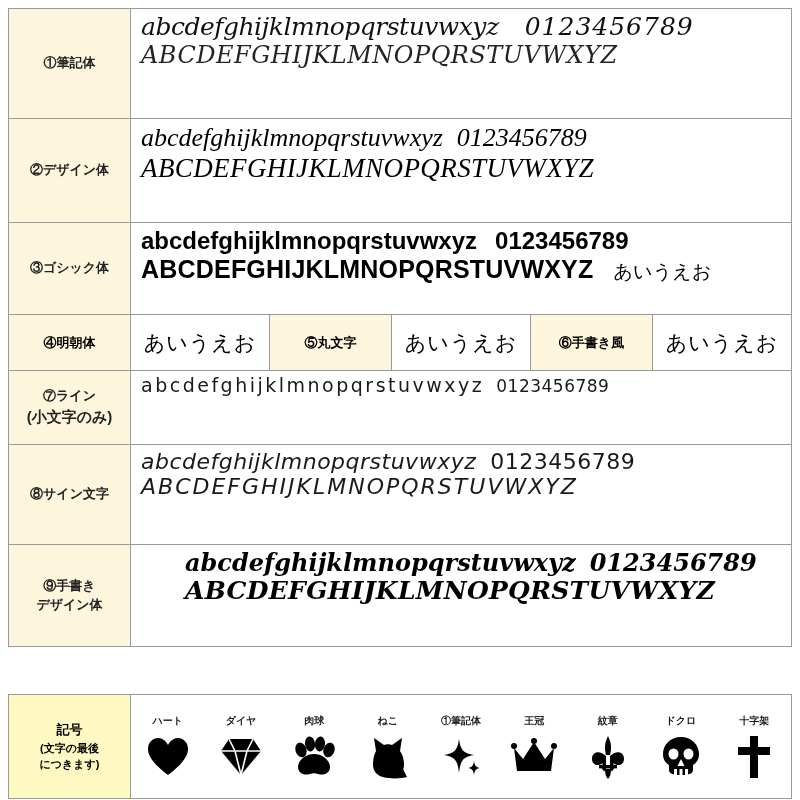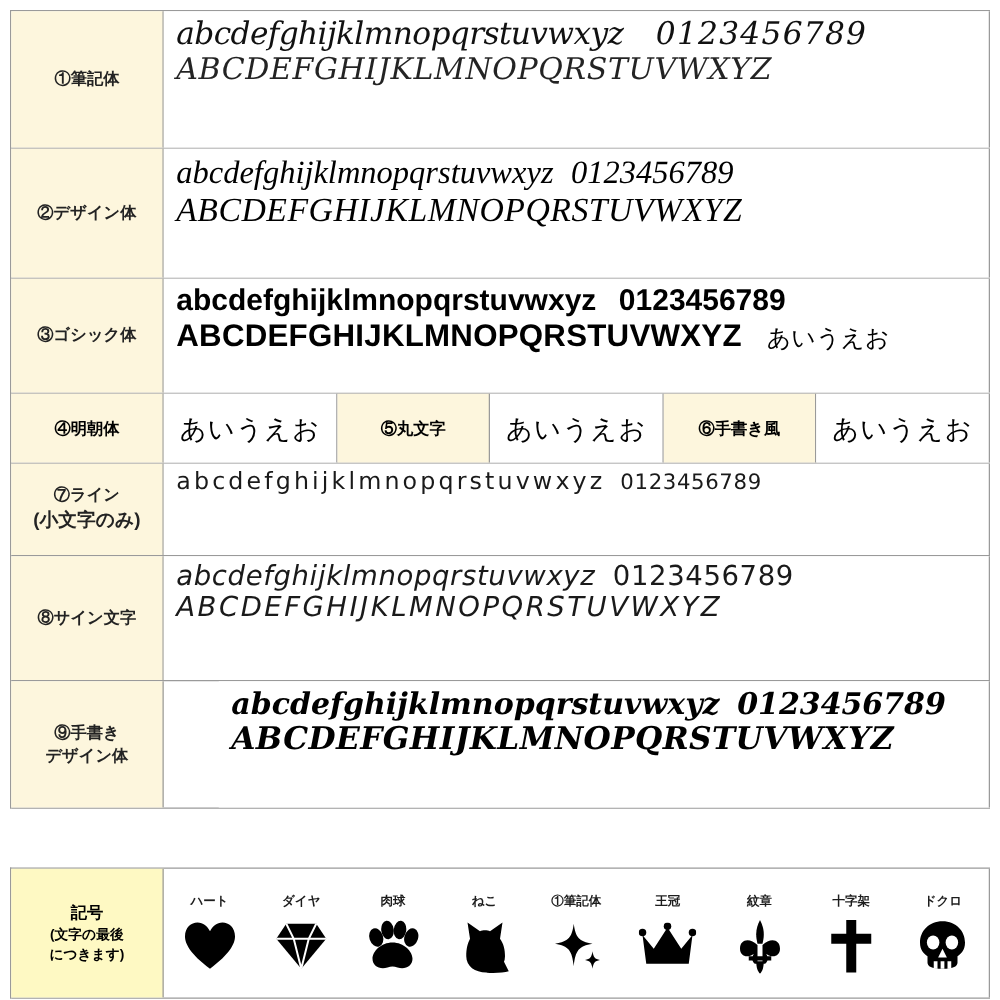--- a/index.html
+++ b/index.html
@@ -463,40 +463,40 @@
               <path d="M20 1 C23 7 24 12 22 20 L18 20 C16 12 17 7 20 1 Z" fill="#000"></path>
               <path d="M18 21 C12 15 4 16 4 24 C4 30 10 32 15 28 C13 32 14 35 16 36 L18 36 Z" fill="#000"></path>
               <path d="M22 21 C28 15 36 16 36 24 C36 30 30 32 25 28 C27 32 26 35 24 36 L22 36 Z" fill="#000"></path>
               <rect x="11" y="30" width="18" height="3.4" fill="#000"></rect>
               <path d="M17 34 L23 34 C23 39 22 42 20 44 C18 42 17 39 17 34 Z" fill="#000"></path>
             </svg>
           </span>
         </div>
 
         <div class="sym-item">
-          <span class="sym-name">十字架</span>
-          <span class="sym-glyph">
-            <svg width="34" height="44" viewBox="0 0 34 44">
-              <path d="M13 1 L21 1 L21 12 L33 12 L33 20 L21 20 L21 43 L13 43 L13 20 L1 20 L1 12 L13 12 Z" fill="#000"></path>
-            </svg>
-          </span>
-        </div>
-
-        <div class="sym-item">
           <span class="sym-name">ドクロ</span>
           <span class="sym-glyph">
             <svg width="44" height="42" viewBox="0 0 44 42">
               <path d="M22 1 C33 1 40 9 40 18 C40 24 37 27 34 29 L34 34 C34 37 31 39 22 39 C13 39 10 37 10 34 L10 29 C7 27 4 24 4 18 C4 9 11 1 22 1 Z" fill="#000"></path>
               <ellipse cx="14.5" cy="18" rx="5" ry="5.6" fill="#fff"></ellipse>
               <ellipse cx="29.5" cy="18" rx="5" ry="5.6" fill="#fff"></ellipse>
               <path d="M22 23 L18.5 30 L25.5 30 Z" fill="#fff"></path>
               <rect x="15" y="33" width="3" height="6" fill="#fff"></rect>
               <rect x="20.5" y="33" width="3" height="6" fill="#fff"></rect>
               <rect x="26" y="33" width="3" height="6" fill="#fff"></rect>
             </svg>
           </span>
         </div>
 
+        <div class="sym-item">
+          <span class="sym-name">十字架</span>
+          <span class="sym-glyph">
+            <svg width="34" height="44" viewBox="0 0 34 44">
+              <path d="M13 1 L21 1 L21 12 L33 12 L33 20 L21 20 L21 43 L13 43 L13 20 L1 20 L1 12 L13 12 Z" fill="#000"></path>
+            </svg>
+          </span>
+        </div>
+
       </div>
     </div>
   </div>
 
 </div>
 
 </body></html>

